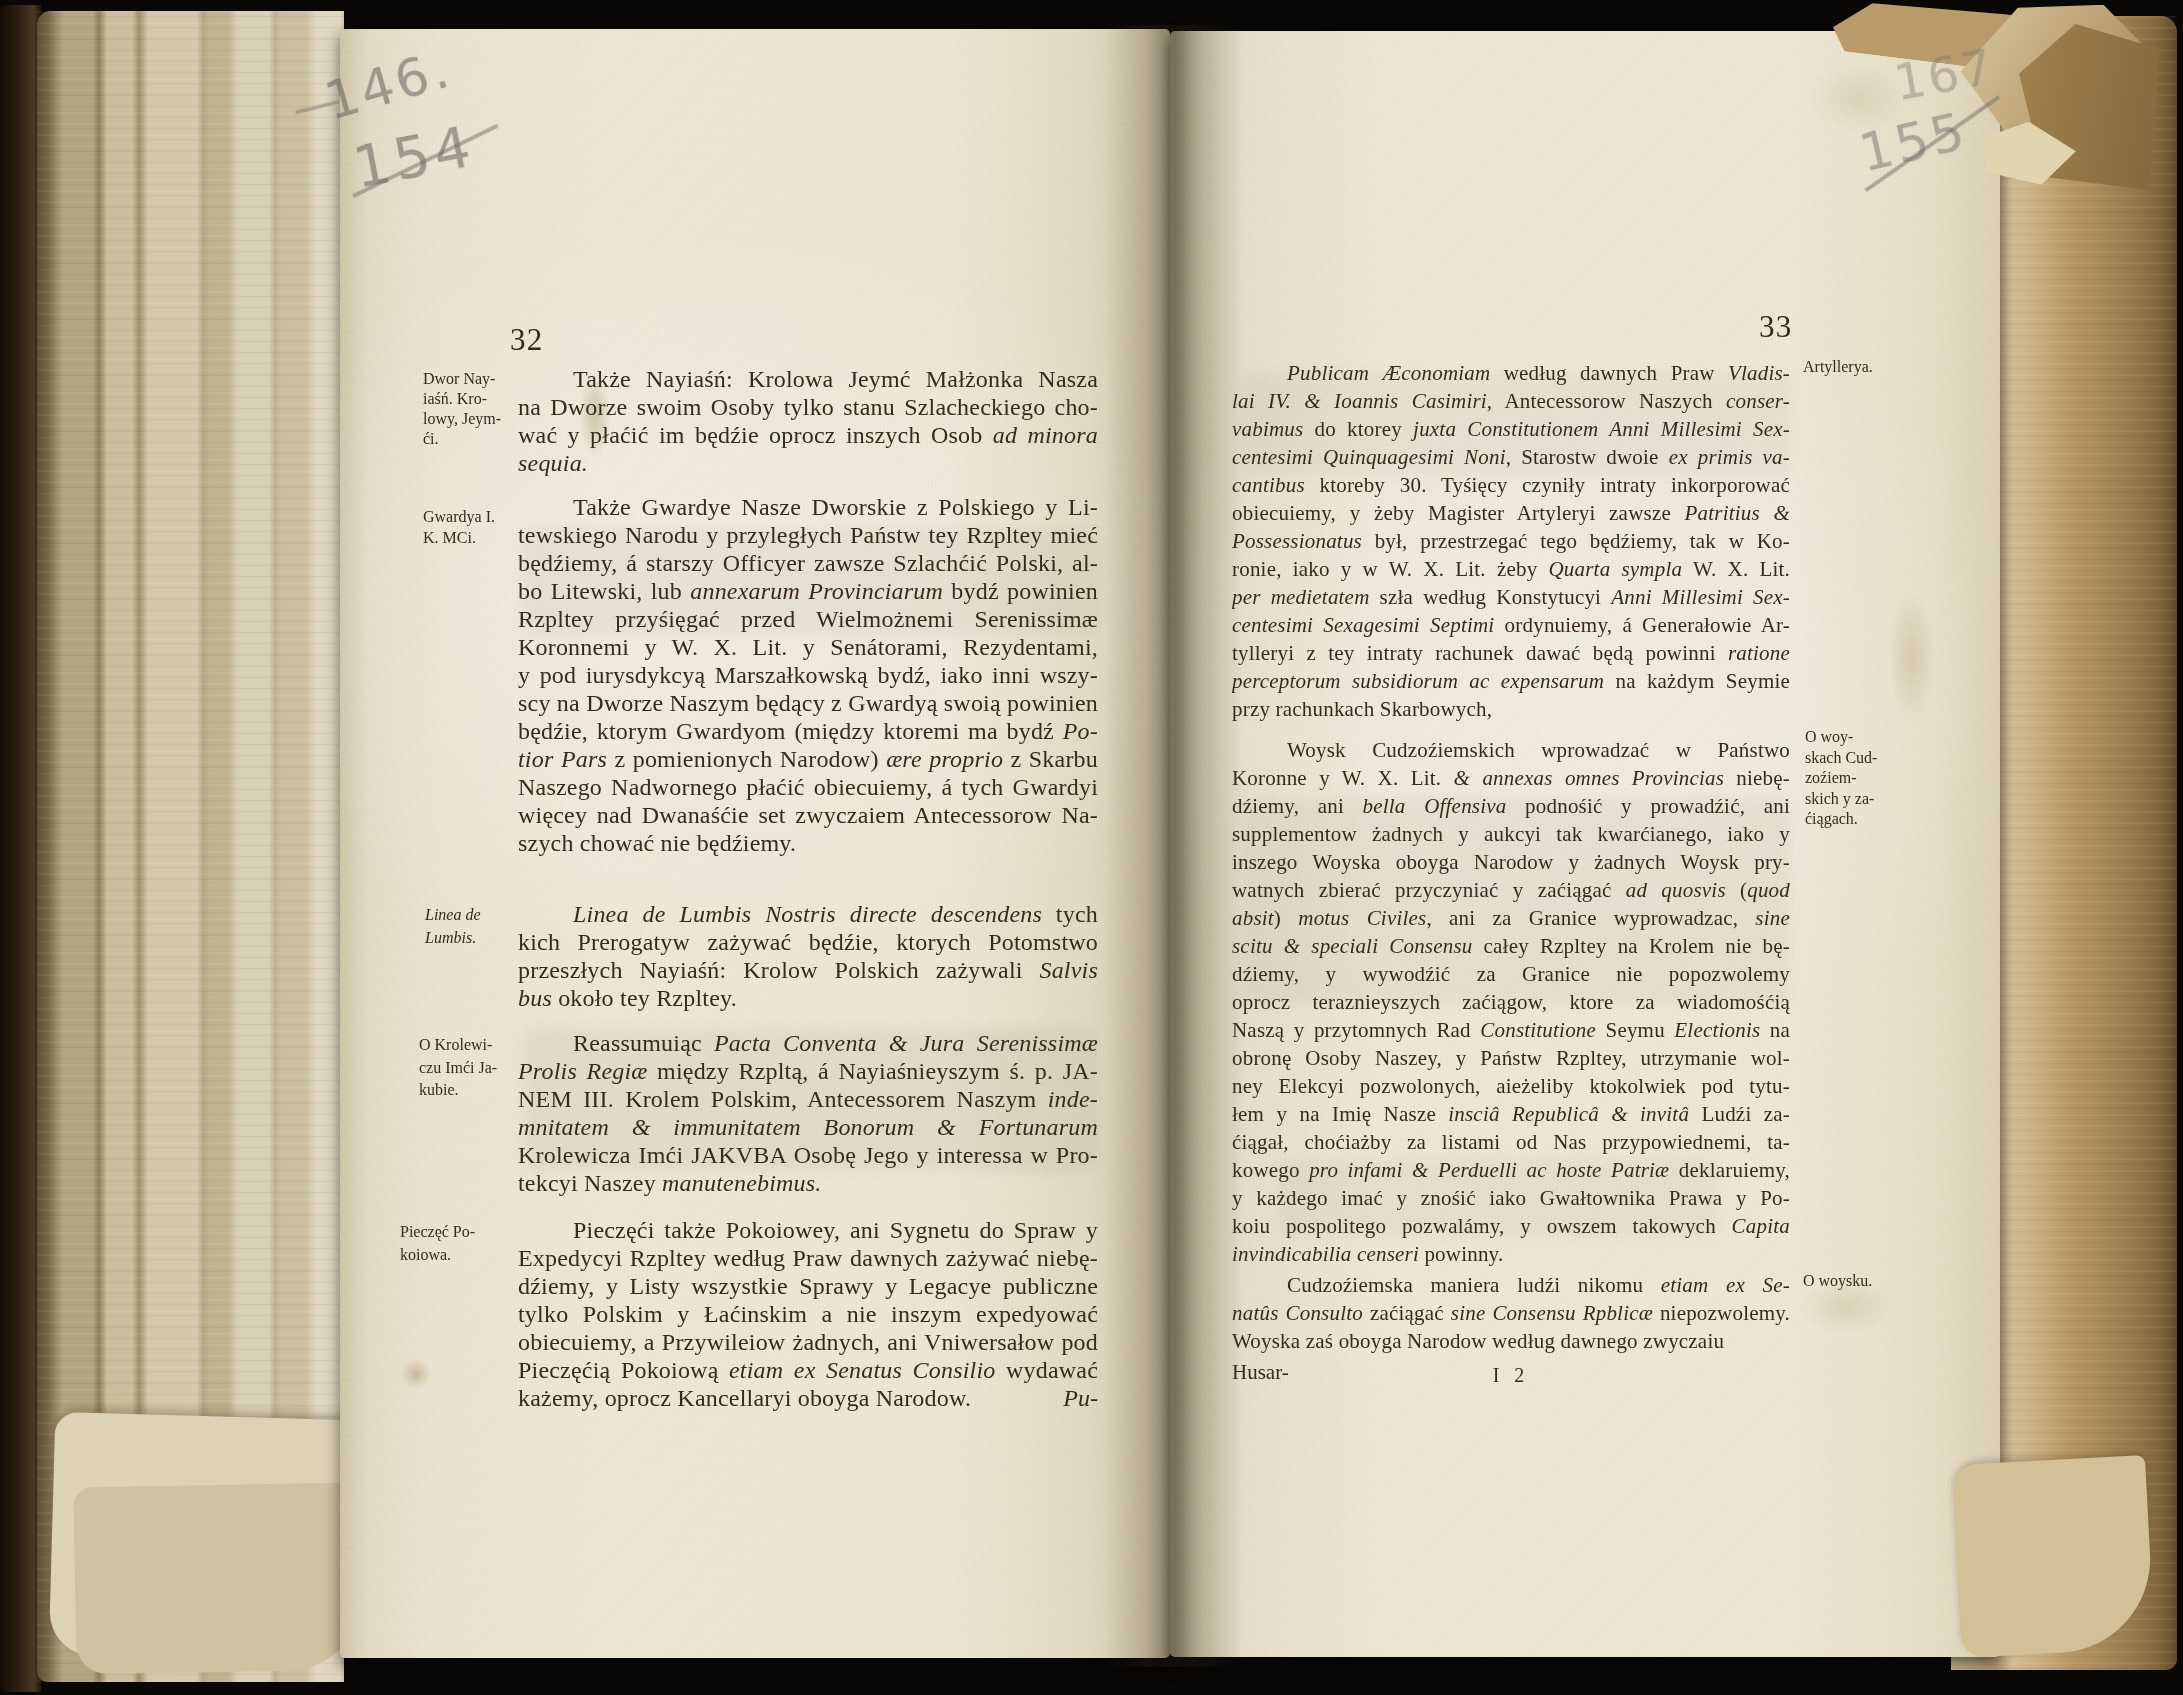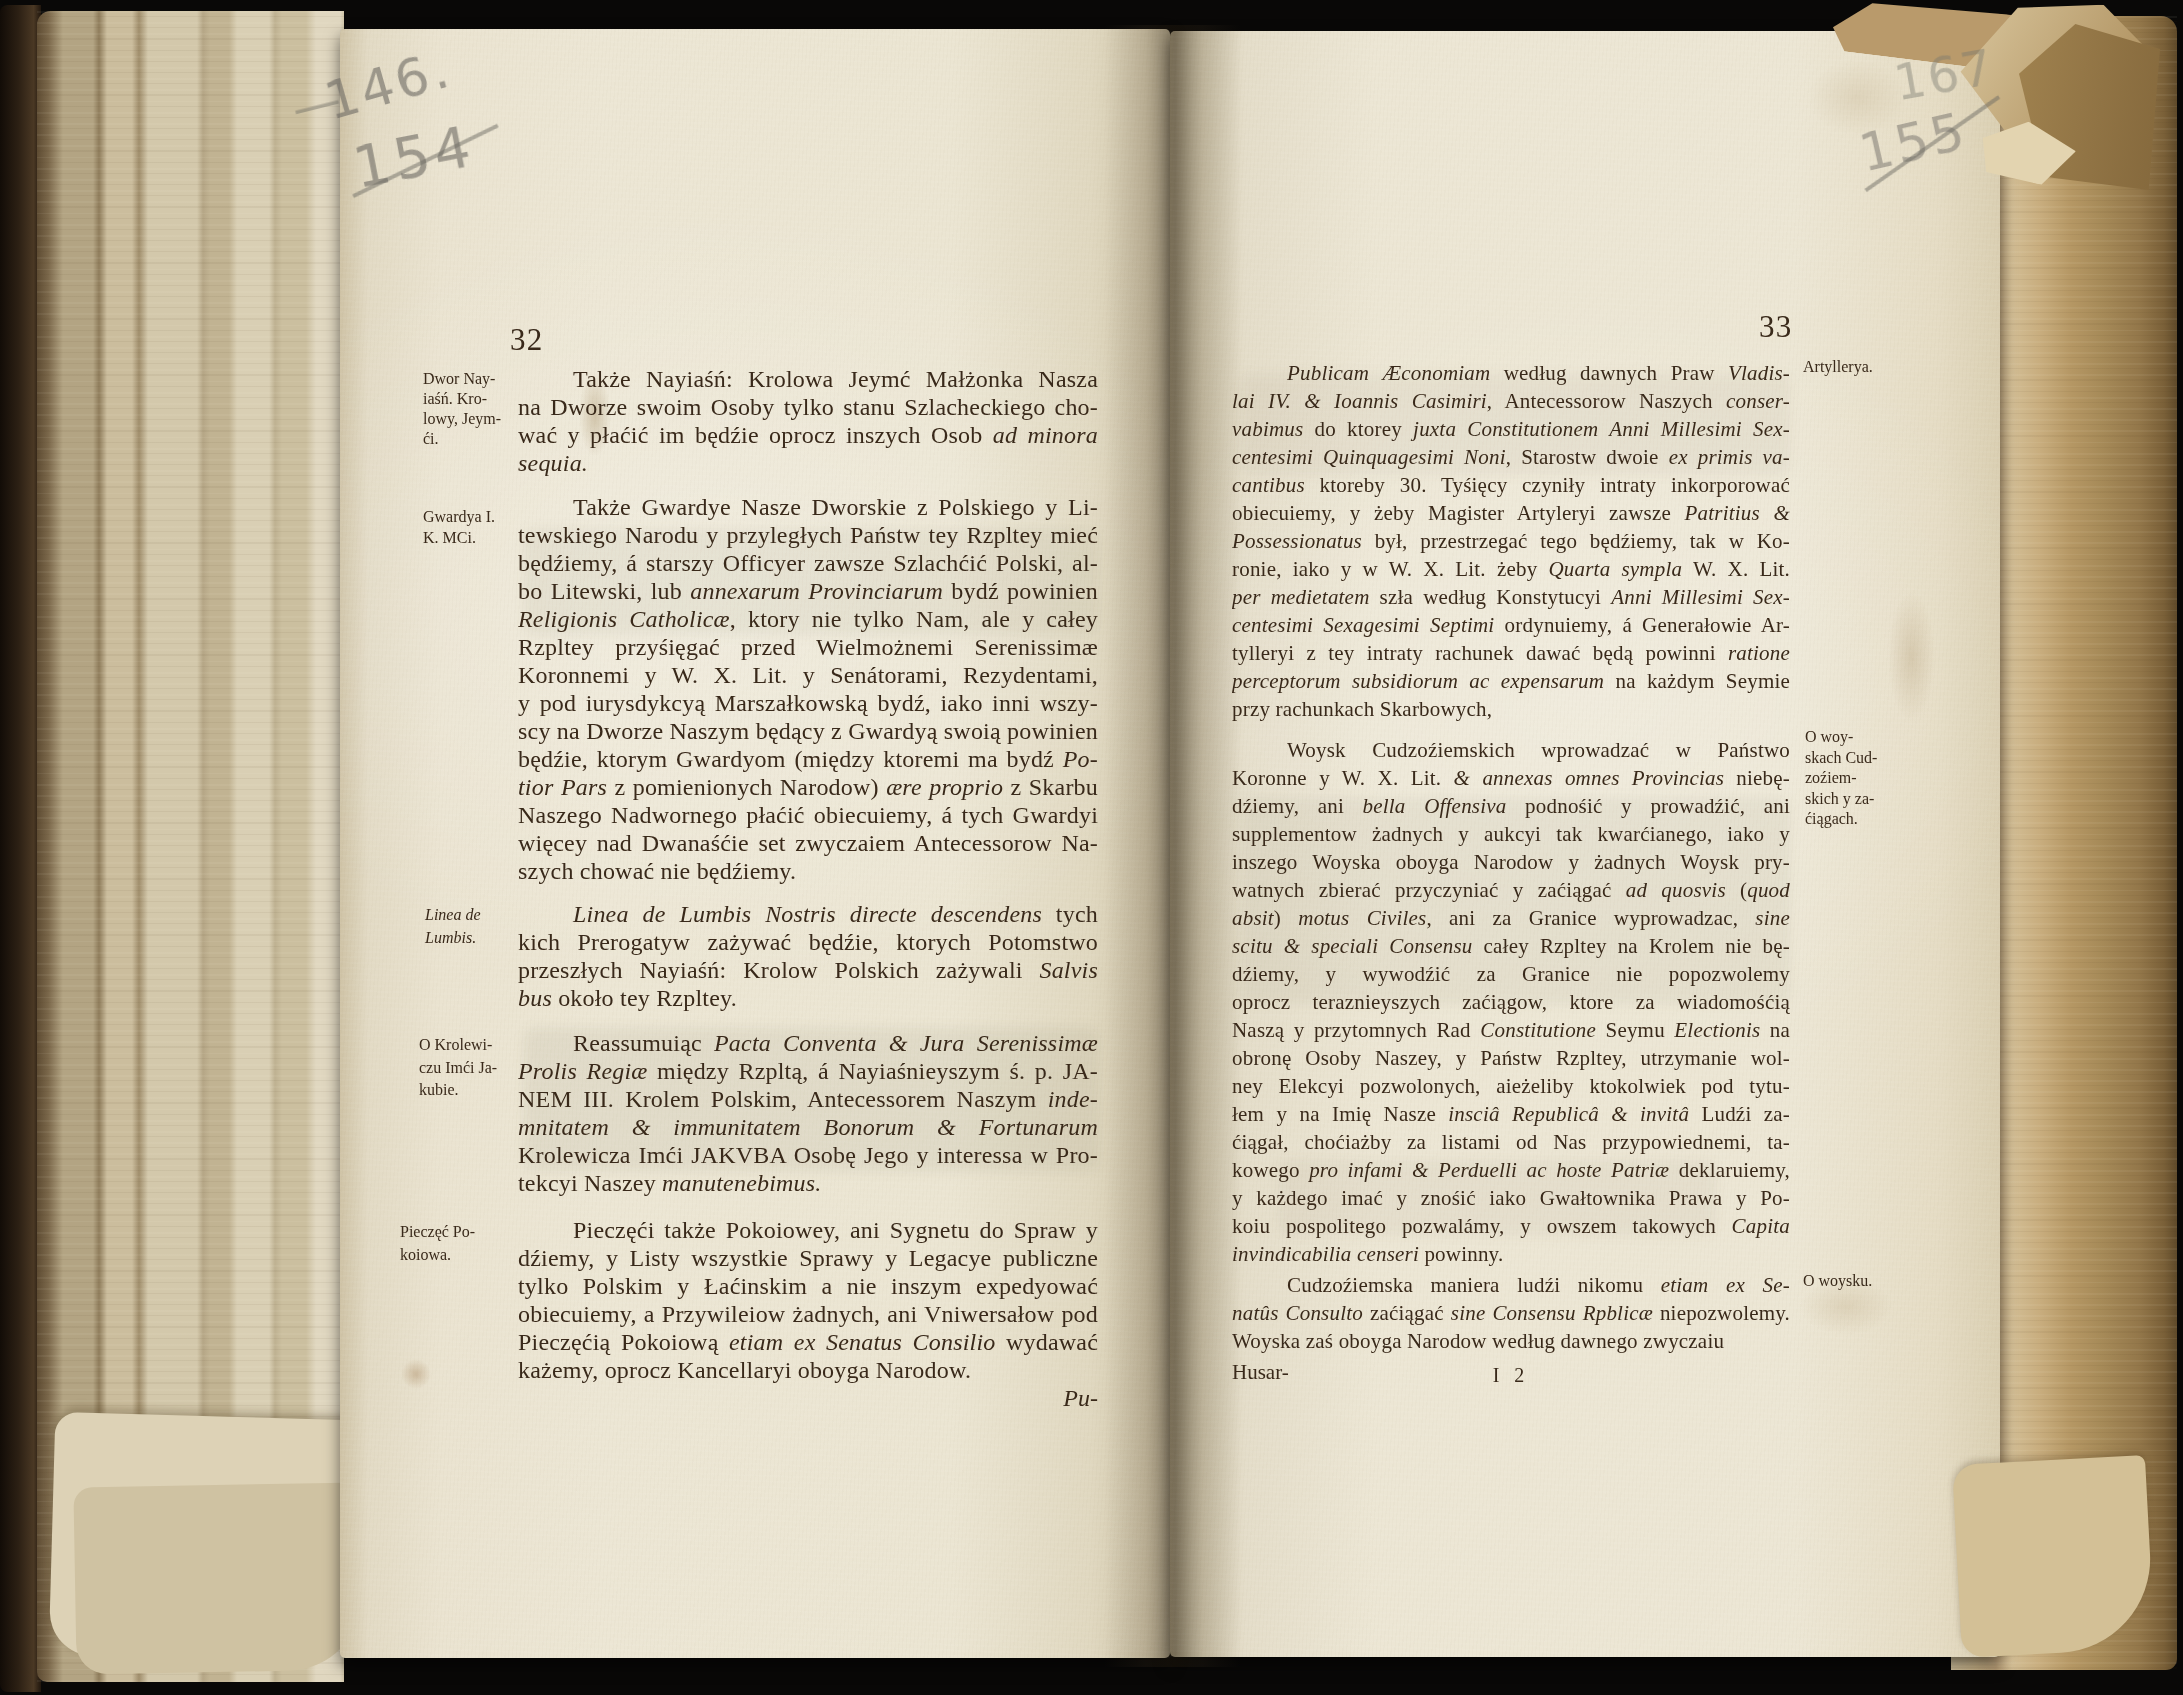--- a/index.html
+++ b/index.html
@@ -187,21 +187,20 @@
       <div class="line"><span>Także Nayiaśń: Krolowa Jeymć Małżonka Nasza</span></div>
       <div class="line"><span>na Dworze swoim Osoby tylko stanu Szlacheckiego cho-</span></div>
       <div class="line"><span>wać y płaćić im będźie oprocz inszych Osob </span><i>ad minora ob-</i></div>
       <div class="line last"><i>sequia.</i></div>
     </div>
   <div class="para lp" id="p-l2">
       <div class="line"><span>Także Gwardye Nasze Dworskie z Polskiego y Li-</span></div>
       <div class="line"><span>tewskiego Narodu y przyległych Państw tey Rzpltey mieć</span></div>
       <div class="line"><span>będźiemy, á starszy Officyer zawsze Szlachćić Polski, al-</span></div>
       <div class="line"><span>bo Litewski, lub </span><i>annexarum Provinciarum</i><span> bydź powinien</span></div>
-      <div class="line"><i>Religionis Catholicæ</i><span>, ktory nie tylko Nam, ale y całey</span></div>
       <div class="line"><span>Rzpltey przyśięgać przed Wielmożnemi Serenissimæ</span></div>
       <div class="line"><span>Koronnemi y W. X. Lit. y Senátorami, Rezydentami,</span></div>
       <div class="line"><span>y pod iurysdykcyą Marszałkowską bydź, iako inni wszy-</span></div>
       <div class="line"><span>scy na Dworze Naszym będący z Gwardyą swoią powinien</span></div>
       <div class="line"><span>będźie, ktorym Gwardyom (między ktoremi ma bydź </span><i>Po-</i></div>
       <div class="line"><i>tior Pars</i><span> z pomienionych Narodow) </span><i>ære proprio</i><span> z Skarbu</span></div>
       <div class="line"><span>Naszego Nadwornego płaćić obiecuiemy, á tych Gwardyi</span></div>
       <div class="line"><span>więcey nad Dwanaśćie set zwyczaiem Antecessorow Na-</span></div>
       <div class="line last"><span>szych chować nie będźiemy.</span></div>
     </div>
@@ -214,20 +213,21 @@
   <div class="para lp" id="p-l4">
       <div class="line"><span>Reassumuiąc </span><i>Pacta Conventa &amp; Jura Serenissimæ</i></div>
       <div class="line"><i>Prolis Regiæ</i><span> między Rzpltą, á Nayiaśnieyszym ś. p. JA-</span></div>
       <div class="line"><span>NEM III. Krolem Polskim, Antecessorem Naszym </span><i>inde-</i></div>
       <div class="line"><i>mnitatem &amp; immunitatem Bonorum &amp; Fortunarum</i></div>
       <div class="line"><span>Krolewicza Imći JAKVBA Osobę Jego y interessa w Pro-</span></div>
       <div class="line last"><span>tekcyi Naszey </span><i>manutenebimus.</i></div>
     </div>
   <div class="para lp" id="p-l5">
       <div class="line"><span>Pieczęći także Pokoiowey, ani Sygnetu do Spraw y</span></div>
+      <div class="line"><span>Expedycyi Rzpltey według Praw dawnych zażywać niebę-</span></div>
       <div class="line"><span>dźiemy, y Listy wszystkie Sprawy y Legacye publiczne ięzykiem</span></div>
       <div class="line"><span>tylko Polskim y Łaćinskim a nie inszym expedyować</span></div>
       <div class="line"><span>obiecuiemy, a Przywileiow żadnych, ani Vniwersałow pod</span></div>
       <div class="line"><span>Pieczęćią Pokoiową </span><i>etiam ex Senatus Consilio</i><span> wydawać nie</span></div>
       <div class="line last"><span>każemy, oprocz Kancellaryi oboyga Narodow.</span></div>
     </div>
   <div class="catchword" id="cw-l">Pu-</div>
 
   <div class="mnote" id="m-r1">
       <div class="line last"><span>Artyllerya.</span></div>

